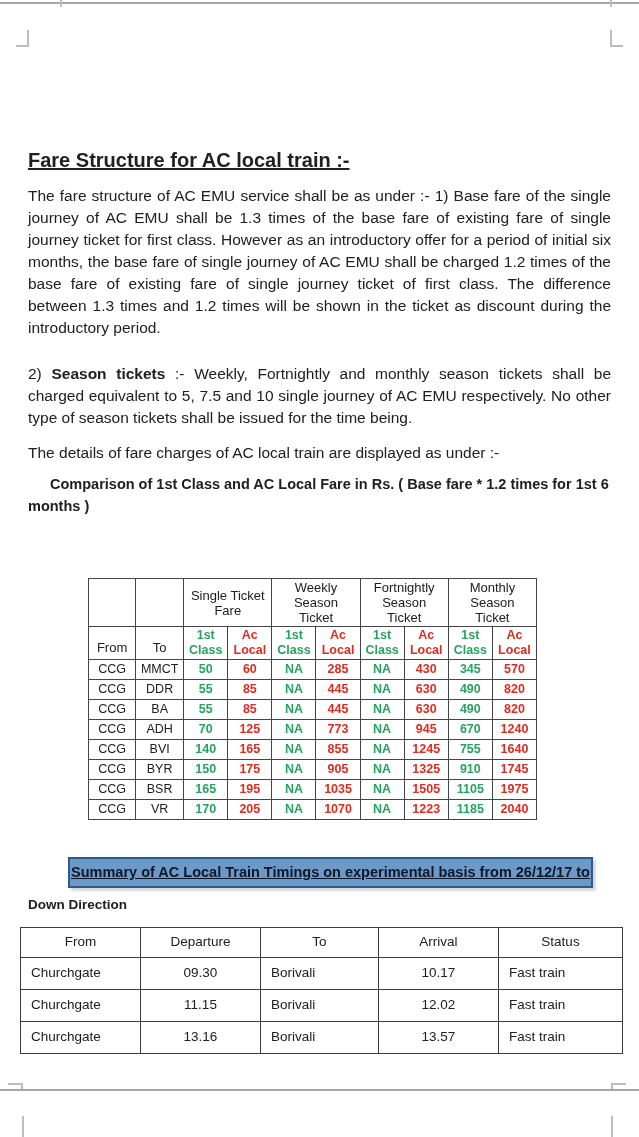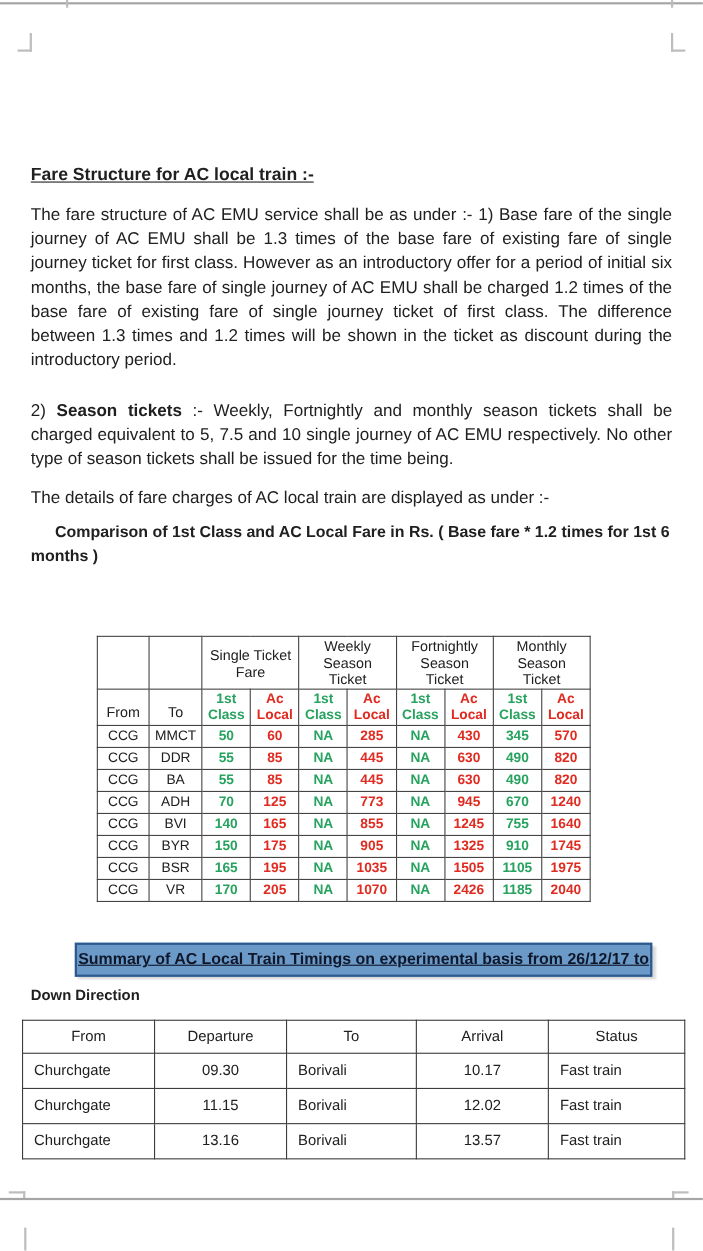--- a/index.html
+++ b/index.html
@@ -22,21 +22,21 @@
   .pline.bottom{top:1089px;}
   .tick-v{position:absolute;width:2px;background:var(--mark);}
   .corner{position:absolute;}
   .corner.tl{left:16px;top:30px;width:13px;height:17px;border-right:2px solid var(--mark);border-bottom:2px solid var(--mark);}
   .corner.tr{left:610px;top:30px;width:13px;height:17px;border-left:2px solid var(--mark);border-bottom:2px solid var(--mark);}
   .corner.bl{left:8px;top:1083px;width:15px;height:7px;border-right:2px solid var(--mark);border-top:2px solid var(--mark);}
   .corner.br{left:611px;top:1083px;width:15px;height:7px;border-left:2px solid var(--mark);border-top:2px solid var(--mark);}
 
   
   .textblock{position:absolute;left:28px;top:148px;width:583px;}
-  h1.doc-title{font-size:16px;font-weight:bold;text-decoration:underline;line-height:24px;}
+  h1.doc-title{font-size:20px;font-weight:bold;text-decoration:underline;line-height:24px;}
   p.para{font-size:15.5px;line-height:22px;text-align:justify;margin-top:13px;}
   p.para.gap{margin-top:24px;}
   p.caption{font-size:14.5px;line-height:22px;font-weight:bold;margin-top:9px;text-indent:22px;}
 
   
   .fare-wrap{position:absolute;left:88px;top:578px;}
   table.fare{border-collapse:collapse;table-layout:fixed;width:449px;}
   table.fare th,table.fare td{border:1px solid var(--tborder);text-align:center;overflow:hidden;}
   table.fare .grp{font-weight:normal;font-size:13px;line-height:15px;white-space:pre-line;height:48px;vertical-align:middle;}
   table.fare .blank{height:48px;}
@@ -223,21 +223,21 @@
             <td class="r">1975</td>
           </tr>
           <tr>
             <td>CCG</td>
             <td>VR</td>
             <td class="g">170</td>
             <td class="r">205</td>
             <td class="g">NA</td>
             <td class="r">1070</td>
             <td class="g">NA</td>
-            <td class="r">2426</td>
+            <td class="r">1223</td>
             <td class="g">1185</td>
             <td class="r">2040</td>
           </tr>
         </tbody>
     </table>
   </div>
 
   <div class="banner">
     <span>Summary of AC Local Train Timings on experimental basis from 26/12/17 to</span>
   </div>

